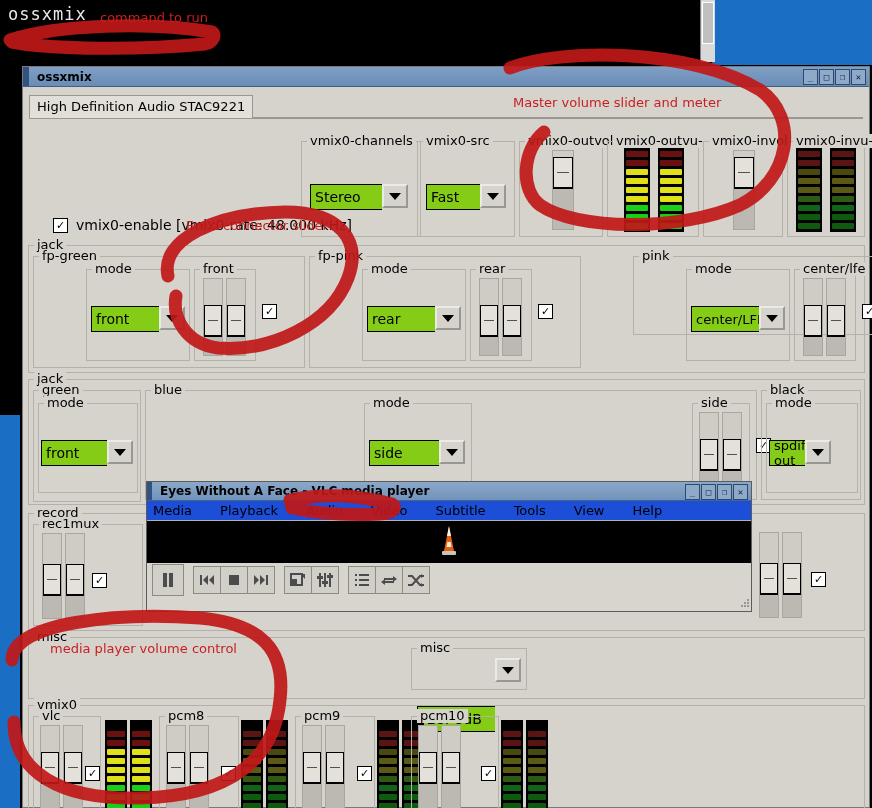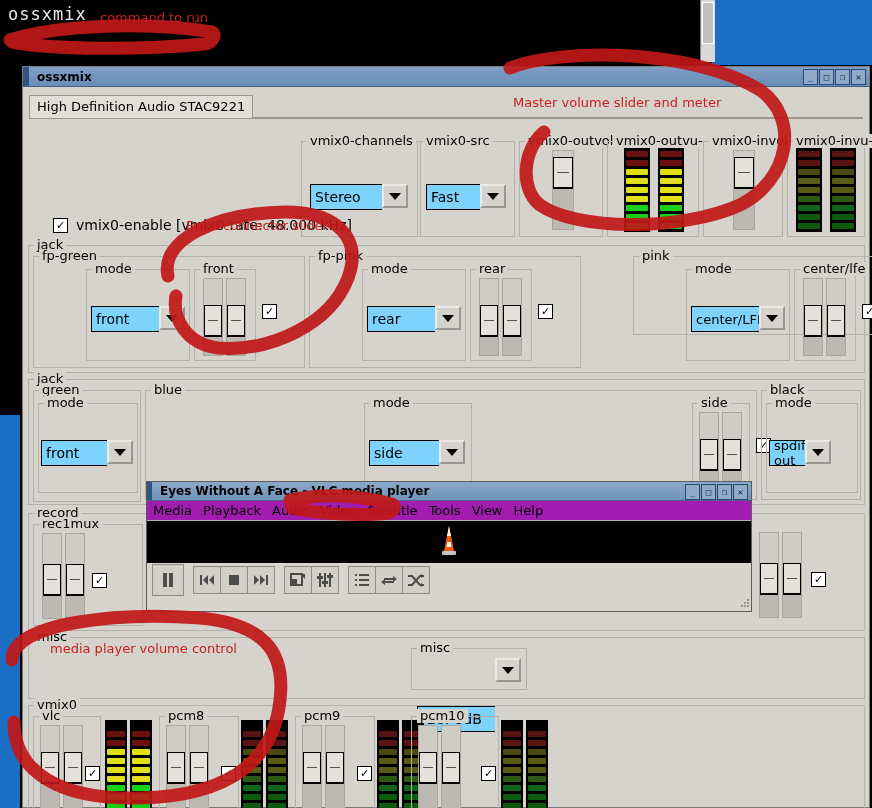--- a/index.html
+++ b/index.html
@@ -39,21 +39,21 @@
      font-size:13px;}
   .tab-filler{flex:1;border-bottom:1px solid #9a978f;height:1px;}
 
   
   .frame{position:absolute;border:1px solid #b4b1ab;box-sizing:border-box;}
   .frame > .frame-label{position:absolute;top:-8px;left:5px;background:#d6d3cd;
      padding:0 3px;font-size:13px;line-height:14px;white-space:nowrap;color:#000;}
 
   
   .combo{position:absolute;display:flex;align-items:stretch;height:24px;}
-  .combo .combo-entry{background:#7dd3fc;border:1px solid #000;border-right:none;
+  .combo .combo-entry{background:#84cc16;border:1px solid #000;border-right:none;
      display:flex;align-items:center;padding:12px 4px;font-size:14px;box-sizing:border-box;}
   .combo .combo-btn{width:26px;background:#d6d3cd;border:2px outset #eceae6;
      display:flex;align-items:center;justify-content:center;box-sizing:border-box;}
   .combo .arrow{width:0;height:0;border-left:6px solid transparent;border-right:6px solid transparent;
      border-top:7px solid #000;}
 
   
   .vslider{position:absolute;width:20px;background:#bcb9b3;border:1px solid #a9a6a0;box-sizing:border-box;}
   .vslider .trough-top{position:absolute;left:0;right:0;top:0;background:#cfccc6;}
   .vslider .thumb{position:absolute;left:0;width:100%;height:32px;background:#e4e1db;
@@ -74,22 +74,22 @@
   #enable-row .chk{position:static;}
   #enable-label{font-size:14px;}
 
   
   #vlc-window{position:absolute;left:146px;top:481px;width:606px;height:131px;
      background:#d8d5cf;border:1px solid #5c5c5c;box-sizing:border-box;}
   #vlc-titlebar{height:18px;background:linear-gradient(#8aa8c9,#7193ba);
      display:flex;align-items:center;position:relative;border-bottom:1px solid #45648b;}
   #vlc-titlebar .tb-left{width:5px;height:100%;background:#31537f;}
   #vlc-title{font-weight:bold;font-size:12px;margin-left:8px;color:#000;}
-  #vlc-menubar{height:19px;background:#a21caf;display:flex;align-items:center;
-     padding-left:6px;gap:11px;font-size:13px;border-bottom:1px solid #b5b2ac;}
+  #vlc-menubar{height:19px;background:#1d4ed8;display:flex;align-items:center;
+     padding-left:6px;gap:28px;font-size:13px;border-bottom:1px solid #b5b2ac;}
   #vlc-video{height:42px;background:#000;position:relative;}
   #vlc-cone{position:absolute;left:50%;top:4px;transform:translateX(-50%);}
   #vlc-seekbar-row{height:18px;display:flex;align-items:center;gap:6px;padding:0 5px;
      font-size:12px;background:#d8d5cf;}
   #vlc-seek-trough{flex:1;height:8px;background:#c4c1bb;border:1px solid #a9a6a0;position:relative;}
   #vlc-seek-fill{position:absolute;left:0;top:0;bottom:0;background:#3584d8;}
   #vlc-controls{height:34px;display:flex;align-items:center;padding:0 5px;gap:10px;background:#d8d5cf;}
   .vlcgrp{display:flex;}
   .vlcbtn{width:26px;height:26px;border:1px solid #8e8b85;background:#d2cfc9;
      display:flex;align-items:center;justify-content:center;margin-right:-1px;}

